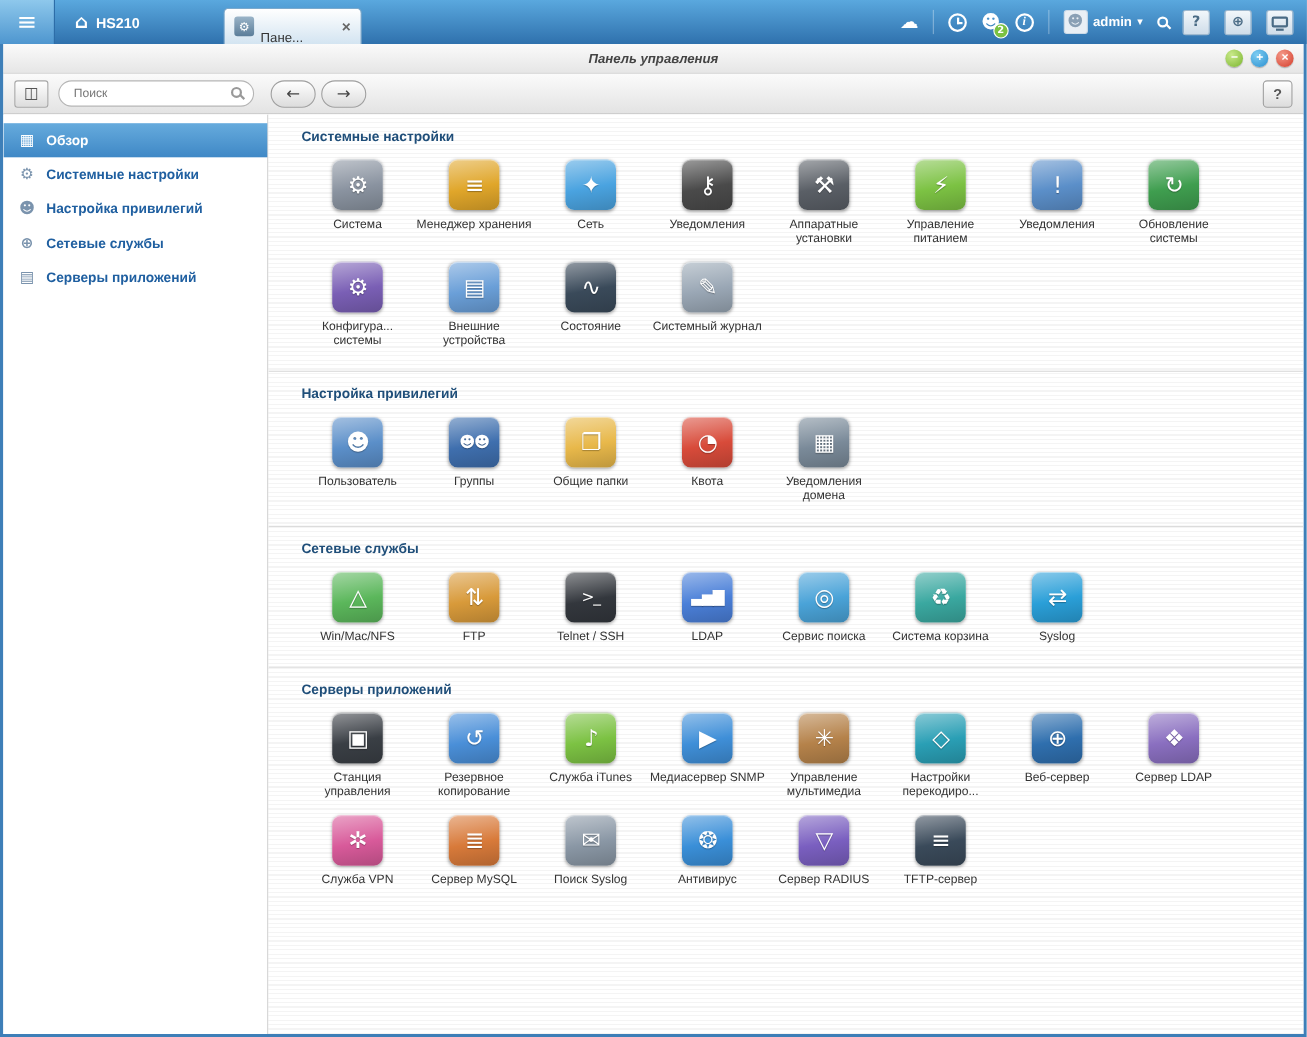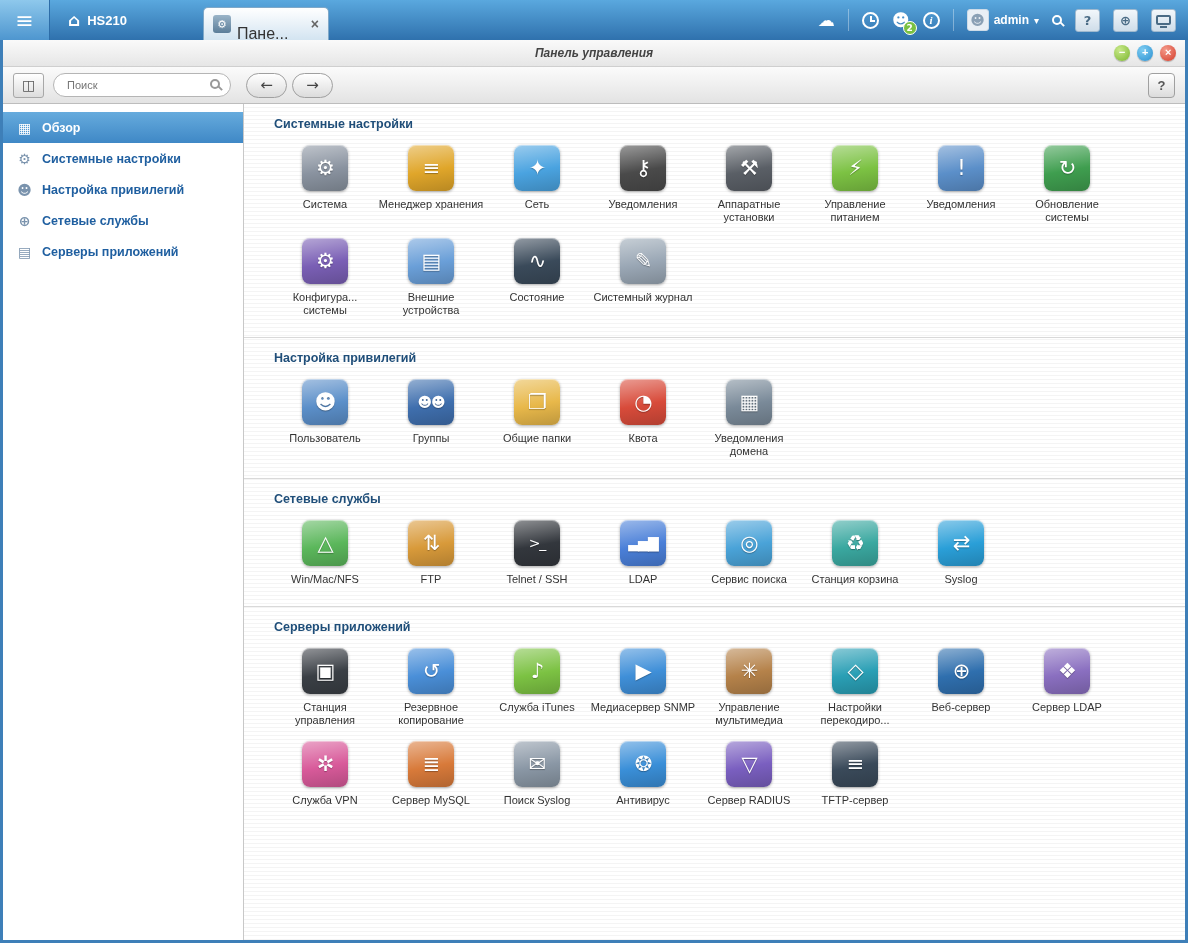--- a/index.html
+++ b/index.html
@@ -8,21 +8,21 @@
 
   
   .topbar { height:40px; flex:0 0 40px; background:linear-gradient(#5aa8de,#2f71ad); display:flex; align-items:stretch; }
   .hamburger { width:50px; border:none; border-right:1px solid #2d6da8; background:linear-gradient(#8ec8ec,#4e96cf); color:#fff; font-size:22px; cursor:pointer; font-family:"DejaVu Sans",sans-serif; }
   .device { display:flex; align-items:center; gap:7px; color:#fff; font-weight:bold; font-size:13px; padding:0 18px; cursor:pointer; }
   .device .home-ic { font-size:17px; font-family:"DejaVu Sans",sans-serif; }
   .tab { align-self:flex-end; height:33px; margin-left:58px; display:flex; align-items:center; gap:6px; padding:0 9px; width:126px;
          background:linear-gradient(#ffffff,#d3e4f1); border:1px solid #7fa8c8; border-bottom:none; border-radius:5px 5px 0 0; cursor:pointer; }
   .tab-ic { width:18px; height:18px; flex:0 0 18px; border-radius:3px; background:linear-gradient(#9ab4c8,#5b7d99); color:#fff; font-size:11px;
             display:flex; align-items:center; justify-content:center; font-family:"DejaVu Sans",sans-serif; }
-  .tab-label { font-size:16px; color:#333; flex:1; white-space:nowrap; overflow:hidden;margin-top:20px; }
+  .tab-label { font-size:12px; color:#333; flex:1; white-space:nowrap; overflow:hidden;margin-top:20px; }
   .tab-close { color:#666; font-size:14px; font-weight:bold; cursor:pointer; }
 
   .tb-right { margin-left:auto; display:flex; align-items:center; gap:13px; padding-right:12px; color:#fff; }
   .tb-sep { width:1px; height:22px; background:rgba(255,255,255,.35); }
   .tb-btn { background:transparent; border:none; color:#fff; font-size:17px; cursor:pointer; position:relative; font-family:"DejaVu Sans",sans-serif; display:flex; align-items:center; }
   .clock-ic { display:inline-block; width:17px; height:17px; border:2px solid #fff; border-radius:50%; position:relative; }
   .clock-ic::before { content:''; position:absolute; left:6px; top:2px; width:2px; height:6px; background:#fff; }
   .clock-ic::after  { content:''; position:absolute; left:6px; top:6px; width:5px; height:2px; background:#fff; }
   .badge { position:absolute; right:-7px; bottom:-5px; background:#7ac142; border:1px solid #fff; color:#fff; border-radius:50%;
            width:14px; height:14px; font-size:9px; line-height:12px; text-align:center; font-weight:bold; }
@@ -332,21 +332,21 @@
               <div class="app-item">
                 <div class="app-icon" style="background: linear-gradient(170deg, rgb(155, 204, 234) 0%, rgb(74, 163, 216) 55%, rgb(61, 134, 177) 100%);">
                   <span style="font-size: 21px;">◎</span>
                 </div>
                 <div class="app-label">Сервис поиска</div>
               </div>
               <div class="app-item">
                 <div class="app-icon" style="background: linear-gradient(170deg, rgb(147, 207, 203) 0%, rgb(58, 168, 160) 55%, rgb(48, 138, 131) 100%);">
                   <span style="font-size: 21px;">♻</span>
                 </div>
-                <div class="app-label">Станция корзина</div>
+                <div class="app-label">Система корзина</div>
               </div>
               <div class="app-item">
                 <div class="app-icon" style="background: linear-gradient(170deg, rgb(138, 202, 234) 0%, rgb(42, 159, 216) 55%, rgb(34, 130, 177) 100%);">
                   <span style="font-size: 21px;">⇄</span>
                 </div>
                 <div class="app-label">Syslog</div>
               </div>
             </div>
           </section>
           <section class="section">

